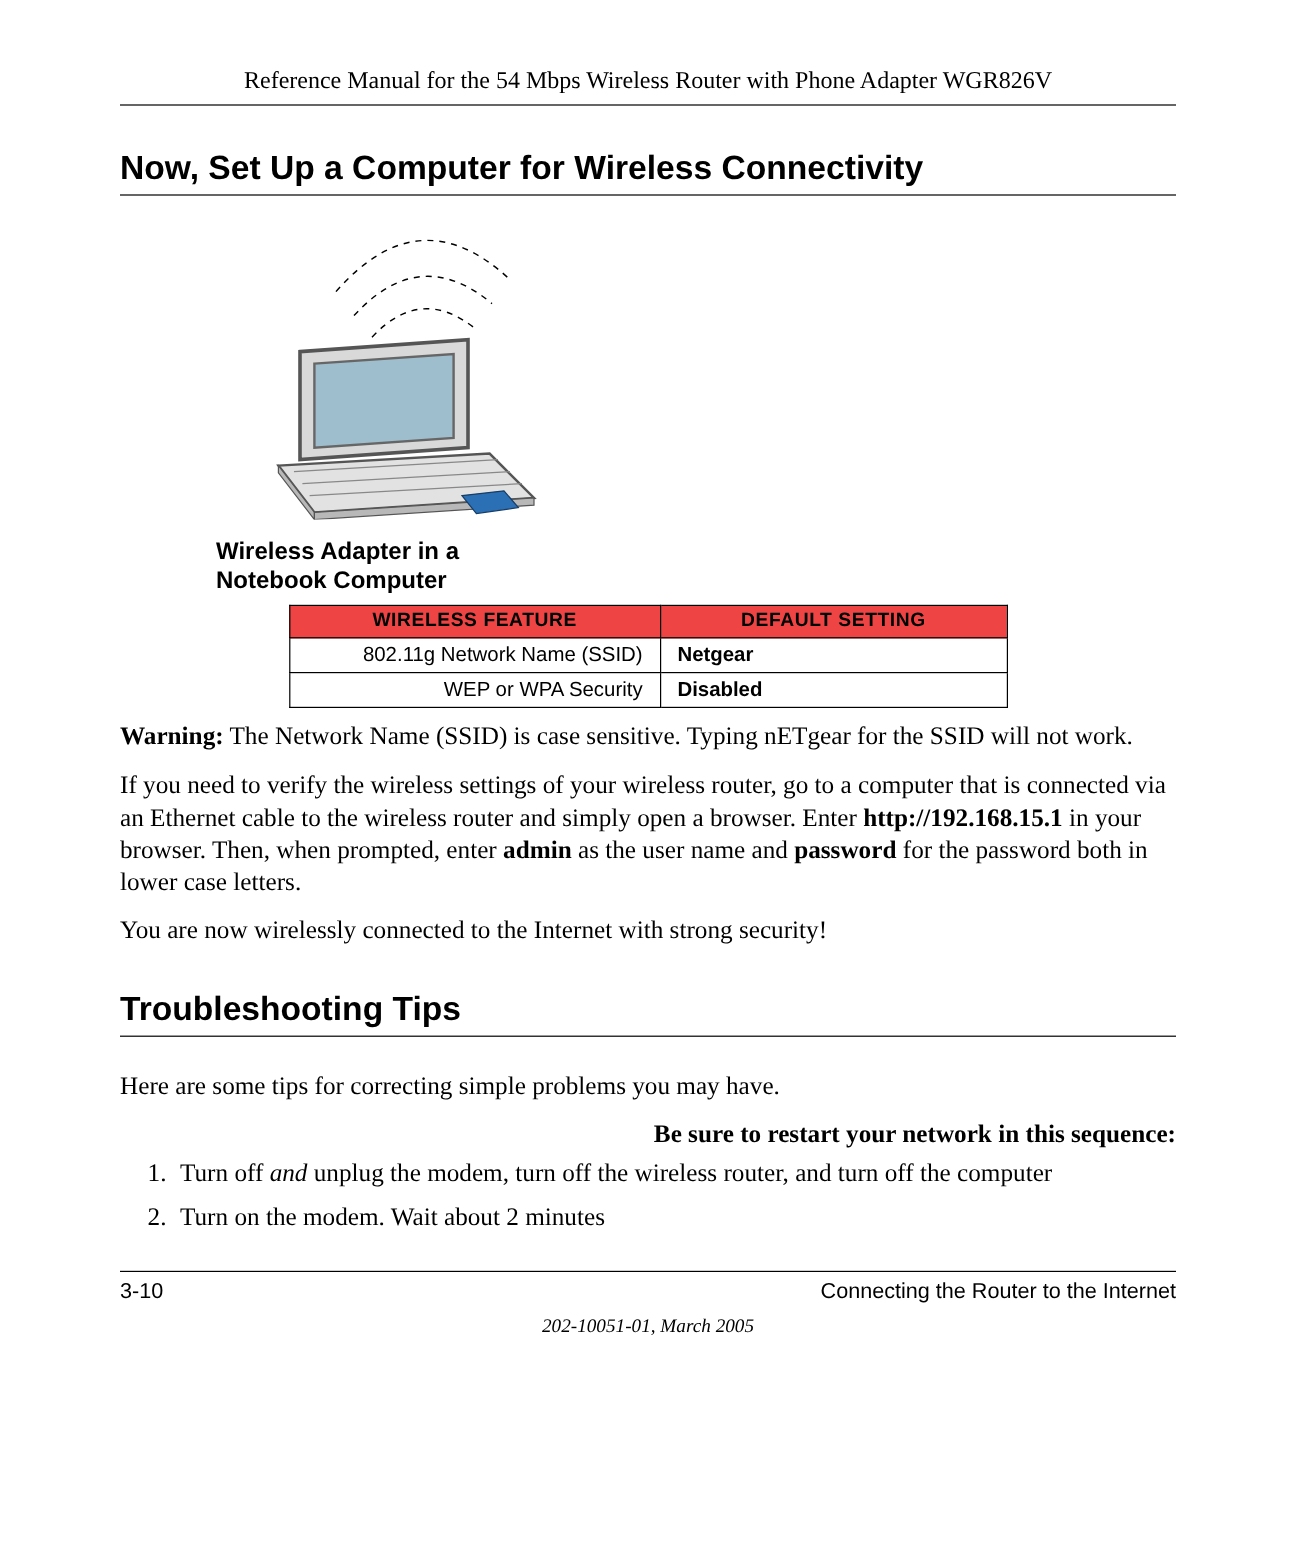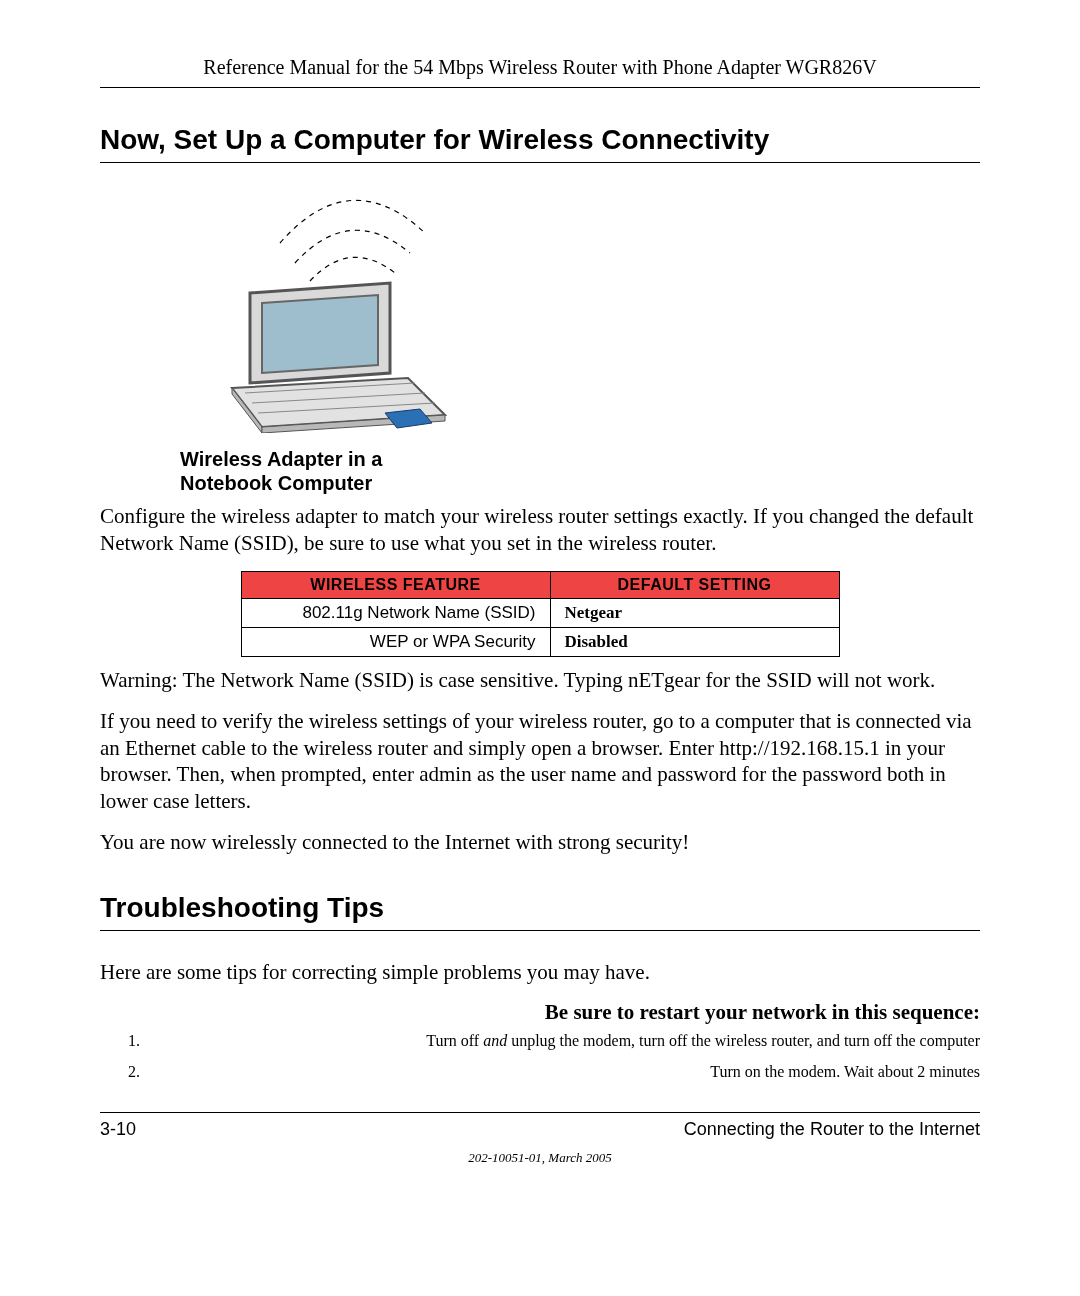--- a/index.html
+++ b/index.html
@@ -61,55 +61,54 @@
     padding: 4px 14px;
     font-size: 16px;
     letter-spacing: 0.5px;
   }
   table.settings td {
     border: 1px solid #000;
     padding: 4px 14px;
     font-size: 17px;
   }
   table.settings td.feat { text-align: right; width: 280px;}
-  table.settings td.val { font-weight: bold; width: 260px; font-family: Liberation Serif, serif;}
-  .bold { font-weight: normal; }
+  table.settings td.val { font-weight: bold; width: 260px;}
+  .bold { font-weight: bold; }
   .italic { font-style: italic; }
   .subhead {
     font-weight: bold;
     font-size: 21px;
     margin: 6px 0 6px 0;
     text-align: right;
   }
   ol.steps {
-    font-size: 16px;
+    font-size: 21px;
     margin: 0 0 0 0;
     padding-left: 44px;
-    text-align: right;
   }
   ol.steps li {
     padding-left: 6px;
     margin-bottom: 10px;
     line-height: 1.3;
   }
   .footer-rule {
     border-top: 1px solid #000;
     margin-top: 30px;
     padding-top: 6px;
   }
   .footer-row {
     display: flex;
     justify-content: space-between;
     font-family: Helvetica, Arial, sans-serif;
     font-size: 18px;
   }
   .footer-doc {
     text-align: center;
     font-style: italic;
-    font-size: 13px;
+    font-size: 16px;
     margin-top: 10px;
   }
 </style>
 </head>
 <body>
 
 <div class="page">
 
   <div class="running-head">Reference Manual for the 54 Mbps Wireless Router with Phone Adapter WGR826V</div>
 
@@ -141,21 +140,20 @@
 
       <polygon points="175,220 210,216 222,230 187,235" fill="#2b6fb5" stroke="#163d66" stroke-width="1"></polygon>
     </svg>
   </div>
 
   <div class="caption">
     <span>Wireless Adapter in a</span><br>
     <span>Notebook Computer</span>
   </div>
 
-  <p class="body">Configure the wireless adapter to match your wireless router settings exactly. If you changed the default Network Name (SSID), be sure to use what you set in the wireless router.</p>
 
   <table class="settings">
     <tbody>
         <tr>
       <th>Wireless Feature</th>
       <th>Default Setting</th>
     </tr>
     <tr>
       <td class="feat">802.11g Network Name (SSID)</td>
       <td class="val">Netgear</td>

